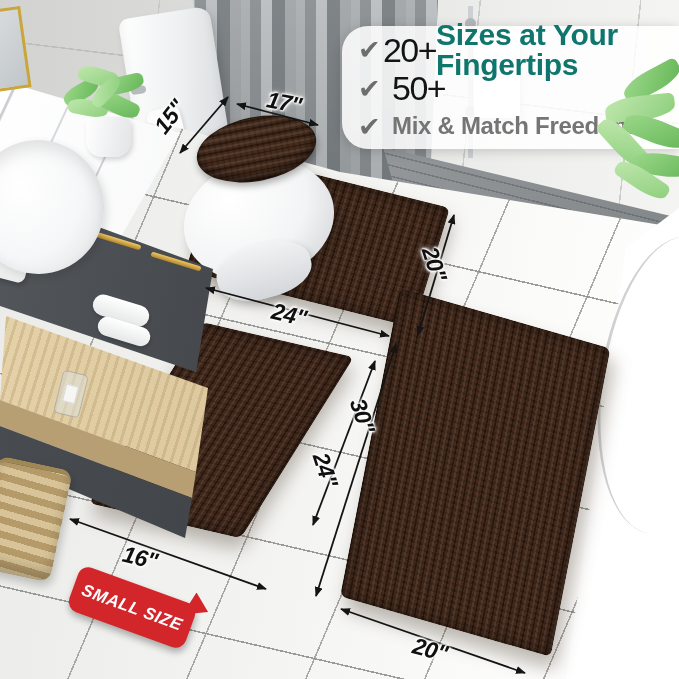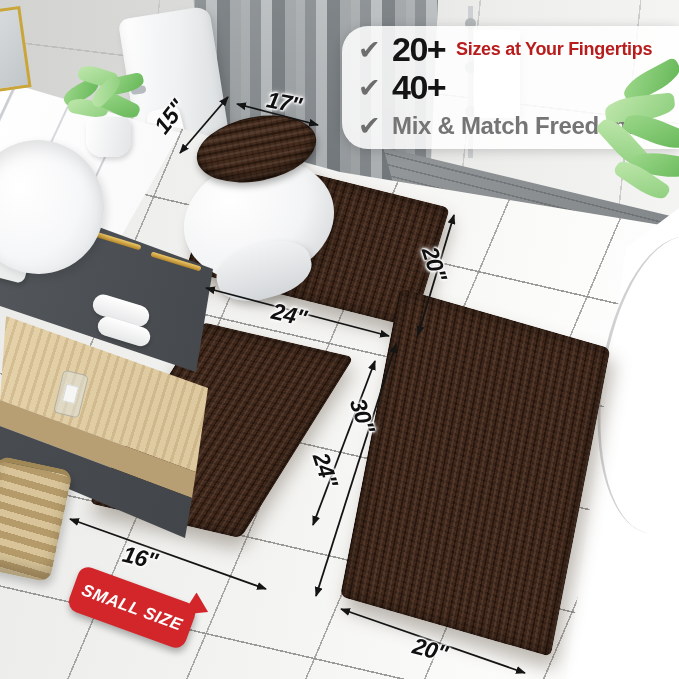--- a/index.html
+++ b/index.html
@@ -115,23 +115,23 @@
   .arrows{left:0;top:0;}
   .dim{font:italic 700 23px "Liberation Sans",sans-serif;color:#101010;white-space:nowrap;
     letter-spacing:-.5px;
     text-shadow:0 0 2px #fff,0 0 4px #fff,1px 1px 2px #fff,-1px -1px 2px #fff,0 0 6px rgba(255,255,255,.9);}
 
   .features{left:342px;top:26px;width:337px;height:123px;background:rgba(255,255,255,.85);
     border-radius:26px 0 0 26px;box-shadow:0 2px 12px rgba(0,0,0,.18);
     display:flex;flex-direction:column;justify-content:center;padding:4px 0 4px 16px;}
   .features .row{position:static;display:flex;align-items:center;height:39px;}
   .features .check{position:static;width:34px;font:900 27px "DejaVu Sans",sans-serif;color:#6d6d6d;line-height:1;}
-  .features .stat{position:static;width:64px;font-weight:700;font-size:34px;color:#141414;
+  .features .stat{position:static;width:64px;font-weight:400;font-size:34px;color:#141414;
     letter-spacing:-1.5px;line-height:1;}
-  .features .flabel{position:static;font-weight:700;font-size:18px;color:#b91c1c;letter-spacing:-.3px;line-height:1;}
+  .features .flabel{position:static;font-weight:700;font-size:30px;color:#0f766e;letter-spacing:-.3px;line-height:1;}
 
   .badge{left:70px;top:584px;width:124px;height:47px;background:#d2262b;border-radius:11px;
     transform:rotate(20deg);display:flex;align-items:center;justify-content:center;
     box-shadow:2px 4px 7px rgba(0,0,0,.3);}
   .badge-text{position:static;color:#fff;font:italic 800 17px "Liberation Sans",sans-serif;letter-spacing:.5px;}
   .badge-tail{right:-11px;top:-12px;width:22px;height:26px;background:#d2262b;
     clip-path:polygon(0 100%,100% 48%,14% 0);transform:rotate(6deg);}
 
   .corner-plant{left:583px;top:66px;width:96px;height:136px;}
 </style>
@@ -217,21 +217,21 @@
   <span class="dim" style="left:430px;top:650px;transform:translate(-50%,-50%) rotate(15deg)">20"</span>
 
   <div class="features">
     <div class="row">
       <span class="check">✔</span>
       <span class="stat">20+</span>
       <span class="flabel">Sizes at Your Fingertips</span>
     </div>
     <div class="row">
       <span class="check">✔</span>
-      <span class="stat">40+</span>
+      <span class="stat">50+</span>
     </div>
     <div class="row">
       <span class="check">✔</span>
       <span class="flabel" style="font-size:24px;color:#757575">Mix &amp; Match Freedom</span>
     </div>
   </div>
 
   <div class="corner-plant">
     <span class="leaf" style="left:38px;top:4px;width:62px;height:22px;transform:rotate(-28deg)"></span>
     <span class="leaf lt" style="left:22px;top:30px;width:70px;height:24px;transform:rotate(-6deg)"></span>

